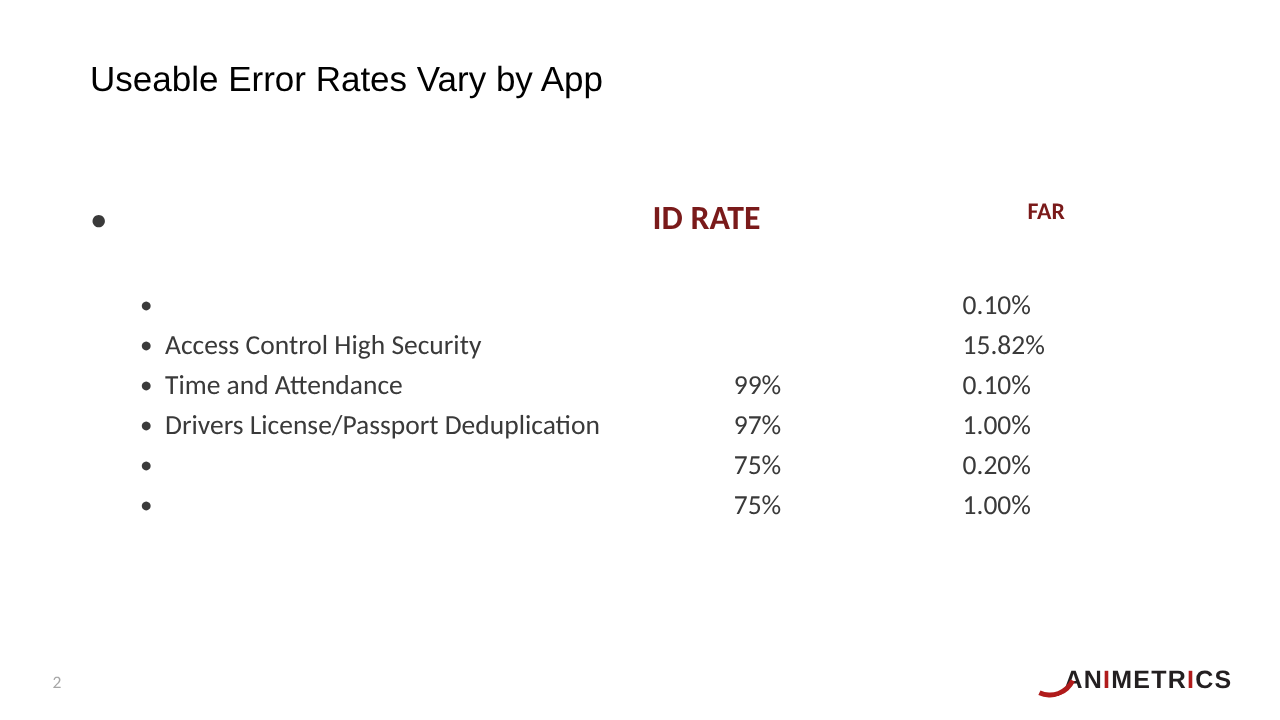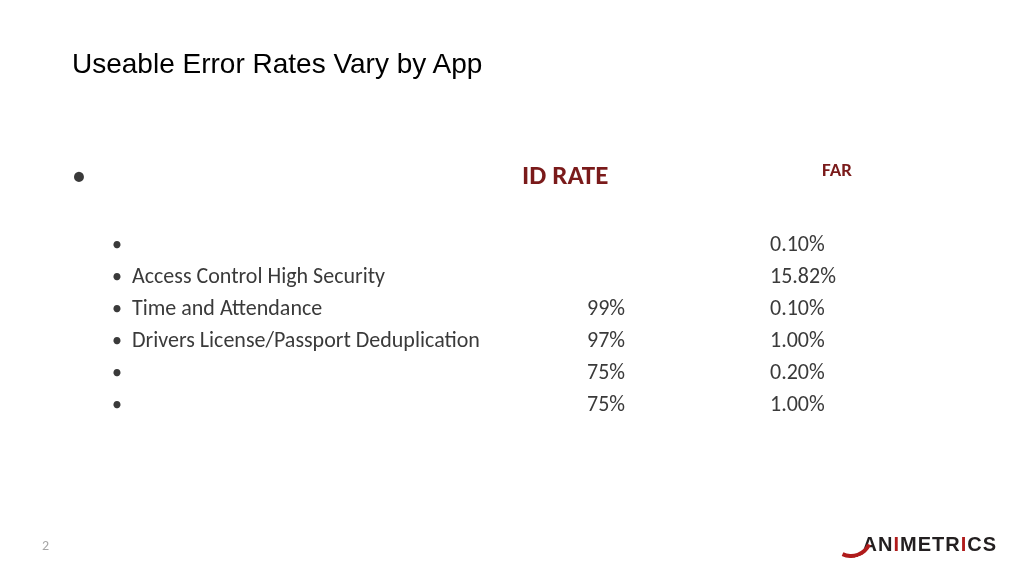--- a/index.html
+++ b/index.html
@@ -78,21 +78,21 @@
   .far { position: absolute; left: 642px; text-align: left; width: 90px; }
   .page-num {
     position: absolute;
     left: 42px;
     bottom: 22px;
     font-size: 14px;
     color: #a6a6a6;
   }
   .logo {
     position: absolute;
-    right: 27px;
+    right: 38px;
     bottom: 20px;
     display: flex;
     align-items: center;
     font-family: Arial, Helvetica, sans-serif;
     font-weight: 700;
     letter-spacing: 1px;
   }
   .logo .swoosh {
     width: 34px;
     height: 22px;

